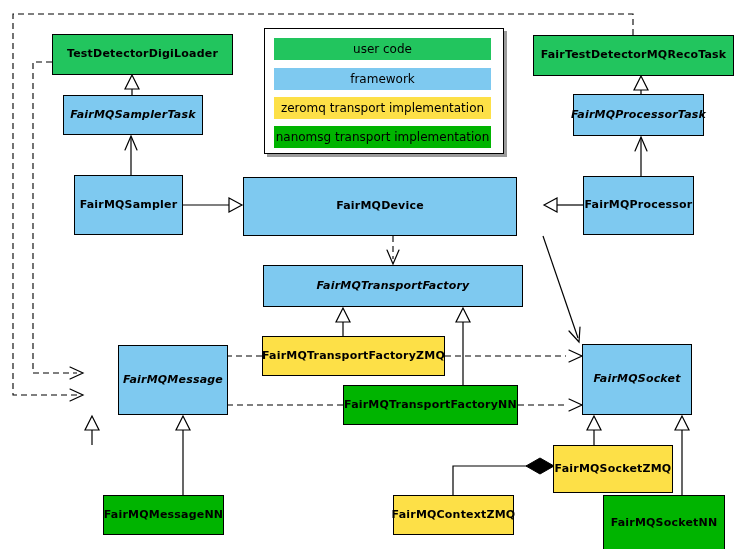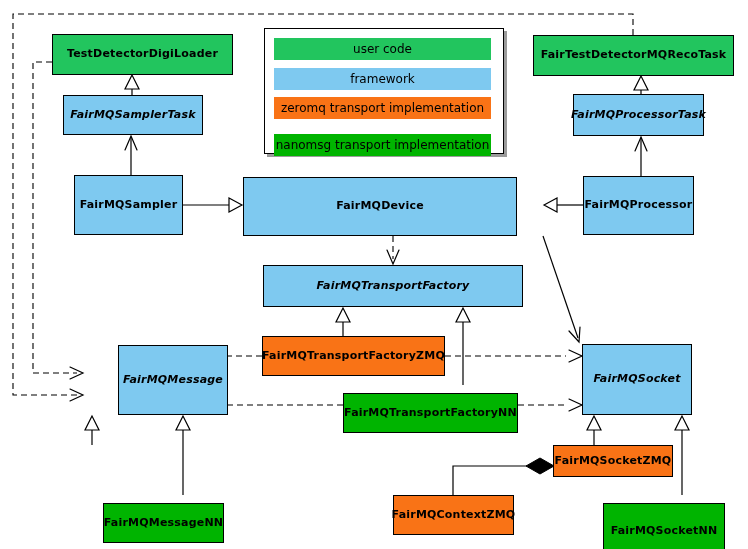--- a/index.html
+++ b/index.html
@@ -20,22 +20,22 @@
     position:absolute;box-sizing:border-box;
     display:flex;align-items:center;justify-content:center;
     border:1.4px solid #000;
     font-size:11px;font-weight:bold;color:#000;
     text-align:center;line-height:1.1;
     letter-spacing:0.2px;
   }
   .abstract{font-style:italic;}
   .c-user{background:#22c55e;}
   .c-fw{background:#7EC9F0;}
-  .c-zmq{background:#f97316;}
-  .c-nn{background:#00B400;margin-top:8px;}
+  .c-zmq{background:#fde047;}
+  .c-nn{background:#00B400;}
   #legend{
     position:absolute;left:264px;top:28px;width:240px;height:126px;
     box-sizing:border-box;background:#ffffff;border:1.6px solid #000;
     box-shadow:3px 3px 0 #9b9b9b;
   }
   .legend-bar{
     position:absolute;left:9px;width:217px;height:22px;
     display:flex;align-items:center;justify-content:center;
     font-size:12px;font-weight:normal;color:#000;
   }
@@ -182,17 +182,17 @@
 
   <div class="node c-fw abstract" style="left:83px;top:345px;width:110px;height:70px;margin-left:35px;">FairMQMessage</div>
 
   <div class="node c-fw abstract" style="left:582px;top:344px;width:110px;height:71px;">FairMQSocket</div>
 
 
   <div class="node c-nn" style="left:103px;top:495px;width:121px;height:40px;">FairMQMessageNN</div>
 
   <div class="node c-zmq" style="left:393px;top:495px;width:121px;height:40px;">FairMQContextZMQ</div>
 
-  <div class="node c-zmq" style="left:553px;top:445px;width:120px;height:32px;">FairMQSocketZMQ</div>
+  <div class="node c-zmq" style="left:553px;top:445px;width:120px;height:48px;">FairMQSocketZMQ</div>
 
   <div class="node c-nn" style="left:603px;top:495px;width:122px;height:56px;">FairMQSocketNN</div>
 
 </div>
 
 </body></html>

